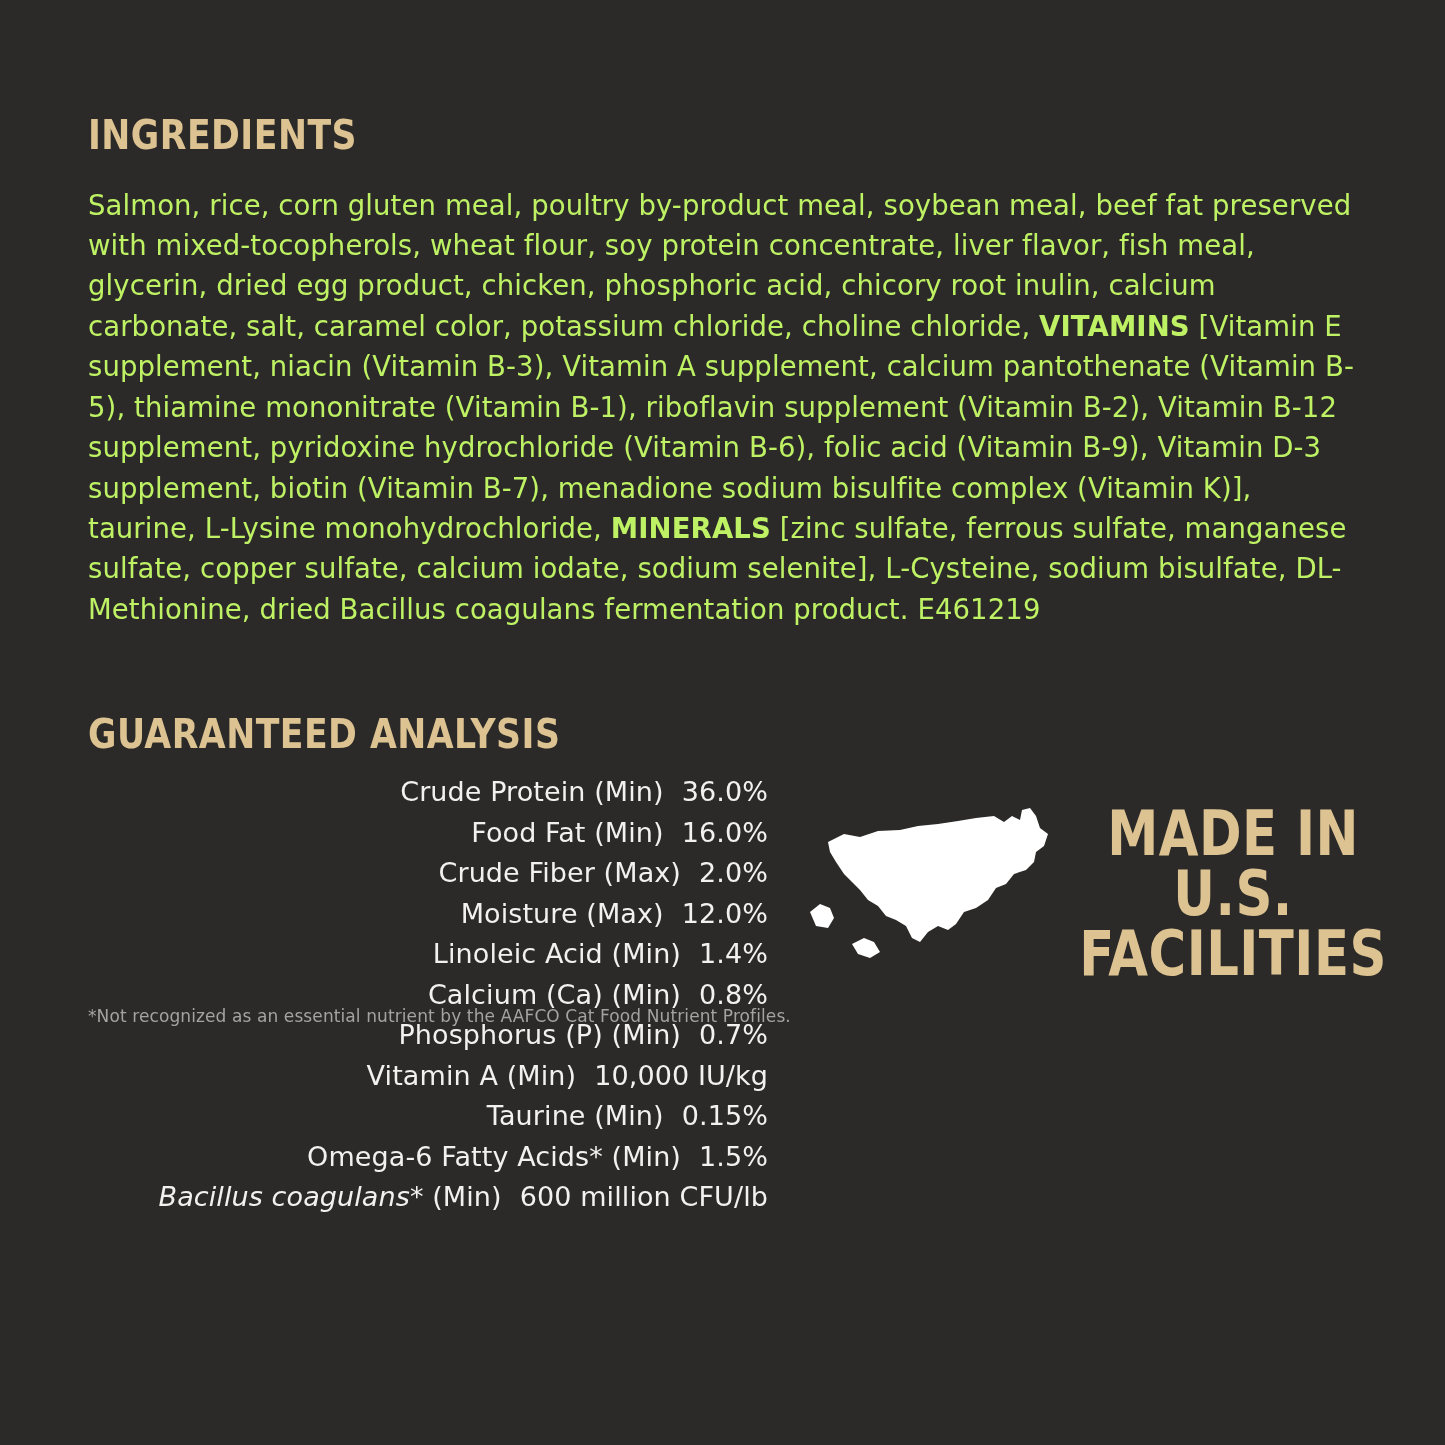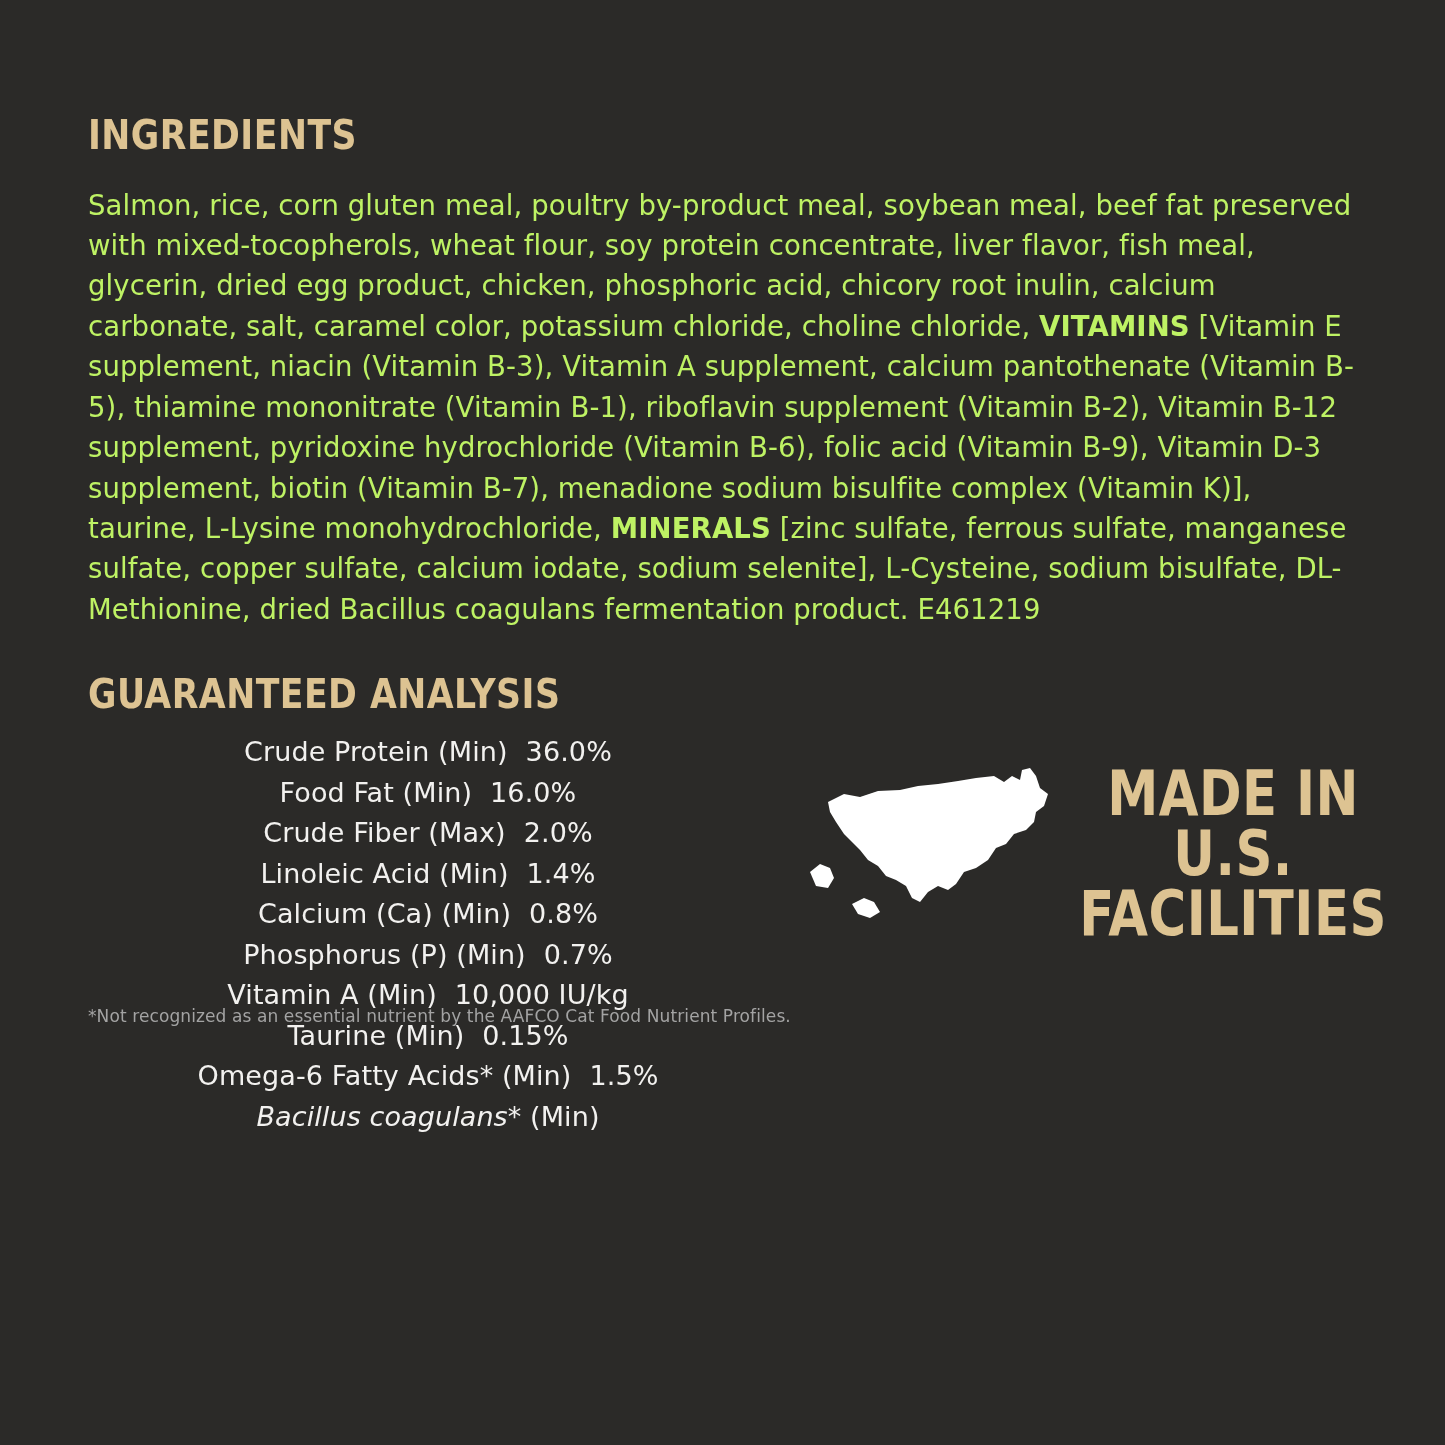--- a/index.html
+++ b/index.html
@@ -38,38 +38,38 @@
     line-height: 1.47;
     color: #bef264;
     letter-spacing: 0.1px;
     max-width: 1275px;
     text-align: left;
   }
   .ingredients-body b {
     font-weight: 700;
   }
   .ga-section {
-    margin-top: 44px;
+    margin-top: 84px;
     position: relative;
   }
   .ga-heading {
     font-size: 41px;
     margin-bottom: 16px;
   }
   .ga-layout {
     display: flex;
     align-items: flex-start;
   }
   .ga-table {
     width: 680px;
     flex: 0 0 680px;
   }
   .ga-row {
     display: flex;
-    justify-content: center;
+    justify-content: flex-end;
     align-items: baseline;
     font-size: 27px;
     line-height: 1.50;
     color: #f2f1ef;
     letter-spacing: 0.1px;
   }
   .ga-row .name {
     white-space: nowrap;
   }
   .ga-row .value {
@@ -137,20 +137,24 @@
         </div>
         <div class="ga-row">
           <span class="name">Food Fat (Min)</span>
           <span class="value">16.0%</span>
         </div>
         <div class="ga-row">
           <span class="name">Crude Fiber (Max)</span>
           <span class="value">2.0%</span>
         </div>
         <div class="ga-row">
+          <span class="name">Moisture (Max)</span>
+          <span class="value">12.0%</span>
+        </div>
+        <div class="ga-row">
           <span class="name">Linoleic Acid (Min)</span>
           <span class="value">1.4%</span>
         </div>
         <div class="ga-row">
           <span class="name">Calcium (Ca) (Min)</span>
           <span class="value">0.8%</span>
         </div>
         <div class="ga-row">
           <span class="name">Phosphorus (P) (Min)</span>
           <span class="value">0.7%</span>
@@ -162,20 +166,21 @@
         <div class="ga-row">
           <span class="name">Taurine (Min)</span>
           <span class="value">0.15%</span>
         </div>
         <div class="ga-row">
           <span class="name">Omega-6 Fatty Acids* (Min)</span>
           <span class="value">1.5%</span>
         </div>
         <div class="ga-row">
           <span class="name"><i>Bacillus coagulans</i><span>* (Min)</span></span>
+          <span class="value">600 million CFU/lb</span>
         </div>
 
       </div>
 
       <div class="usa-block">
         <svg class="usa-map" viewBox="0 0 258 162" aria-hidden="true">
           <path fill="#ffffff" d="M20 38 L36 30 L52 33 L70 27 L92 26 L110 22 L130 20 L150 17 L168 14 L186 12 L196 18 L204 12 L212 16 L214 6 L222 4 L228 12 L232 24 L240 30 L236 42 L228 48 L226 58 L218 66 L206 70 L198 80 L188 84 L180 96 L168 104 L156 108 L148 120 L140 126 L130 122 L120 128 L112 138 L104 134 L98 122 L88 116 L78 112 L70 102 L60 96 L52 86 L44 78 L36 70 L28 58 L22 48 Z"></path>
           <path fill="#ffffff" d="M2 108 L12 100 L22 104 L26 114 L20 124 L8 122 Z"></path>
           <path fill="#ffffff" d="M44 140 L56 134 L66 138 L72 148 L62 154 L50 150 Z"></path>
         </svg>

